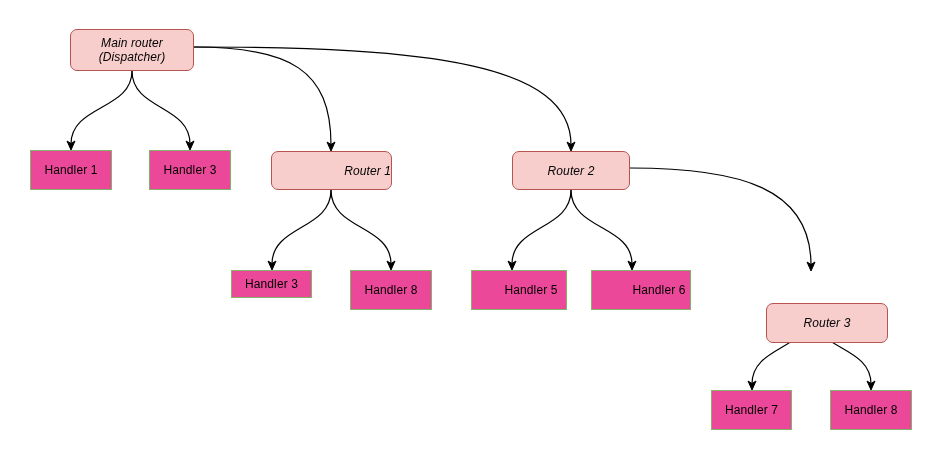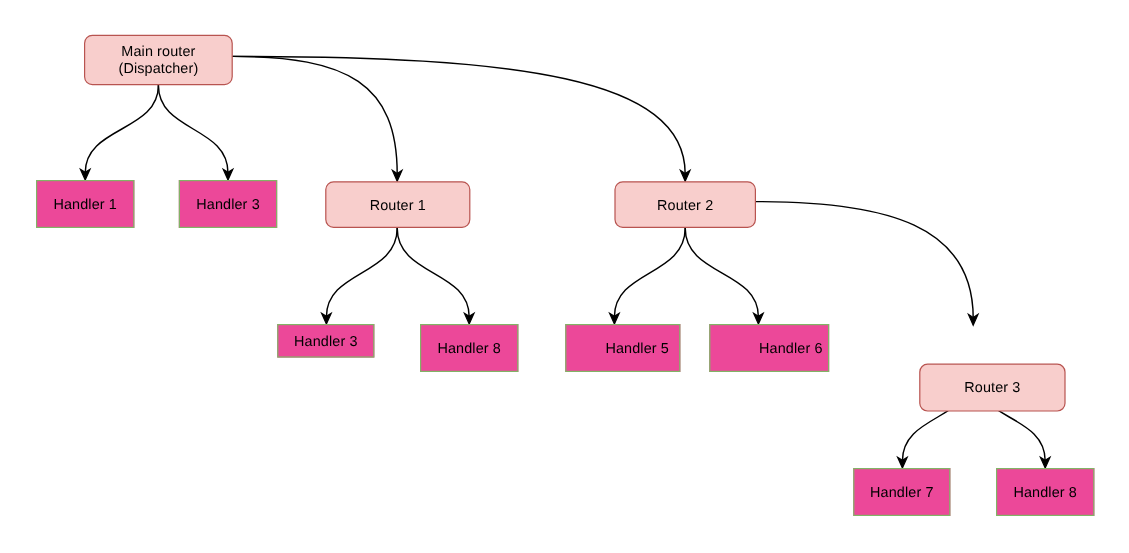--- a/index.html
+++ b/index.html
@@ -38,20 +38,21 @@
     font-size: 12px;
     line-height: 14px;
     color: #000000;
     white-space: pre-line;
     letter-spacing: 0.1px;
   }
   .node.router {
     background: #f8cecc;
     border: 1px solid #b85450;
     border-radius: 7px;
+    font-style: italic;
   }
   .node.handler {
     background: #ec4899;
     border: 1px solid #82b366;
     border-radius: 0;
   }
   .edge-path {
     fill: none;
     stroke: #000000;
     stroke-width: 1.2;
@@ -114,21 +115,21 @@
         <path class="edge-path" d="M 811 311 C 811 350 871 345 871 384"></path>
         <path class="edge-head" d="M 871 390 L 867 381 L 871 383.5 L 875 381 Z"></path>
       </g>
     </svg>
 
   <div id="node-layer">
       <div class="node router" style="left: 70px; top: 29px; width: 124px; height: 42px;"><span>Main router
 (Dispatcher)</span></div>
       <div class="node handler" style="left: 30px; top: 150px; width: 82px; height: 40px;"><span>Handler 1</span></div>
       <div class="node handler" style="left: 149px; top: 150px; width: 82px; height: 40px;"><span>Handler 3</span></div>
-      <div class="node router" style="left: 271px; top: 151px; width: 121px; height: 39px;"><span>Router 1</span></div>
+      <div class="node router" style="left: 271px; top: 151px; width: 121px; height: 39px; justify-content: flex-end;"><span>Router 1</span></div>
       <div class="node router" style="left: 512px; top: 151px; width: 118px; height: 39px;"><span>Router 2</span></div>
       <div class="node handler" style="left: 231px; top: 270px; width: 81px; height: 28px;"><span>Handler 3</span></div>
       <div class="node handler" style="left: 350px; top: 270px; width: 82px; height: 40px;"><span>Handler 8</span></div>
       <div class="node handler" style="left: 471px; top: 270px; width: 96px; height: 40px; padding-left: 24px;"><span>Handler 5</span></div>
       <div class="node handler" style="left: 591px; top: 270px; width: 100px; height: 40px; padding-left: 36px;"><span>Handler 6</span></div>
       <div class="node router" style="left: 766px; top: 271px; width: 122px; height: 40px; margin-top: 32px;"><span>Router 3</span></div>
       <div class="node handler" style="left: 711px; top: 390px; width: 81px; height: 40px; text-align: right;"><span>Handler 7</span></div>
       <div class="node handler" style="left: 830px; top: 390px; width: 82px; height: 40px;"><span>Handler 8</span></div>
     </div>
 

